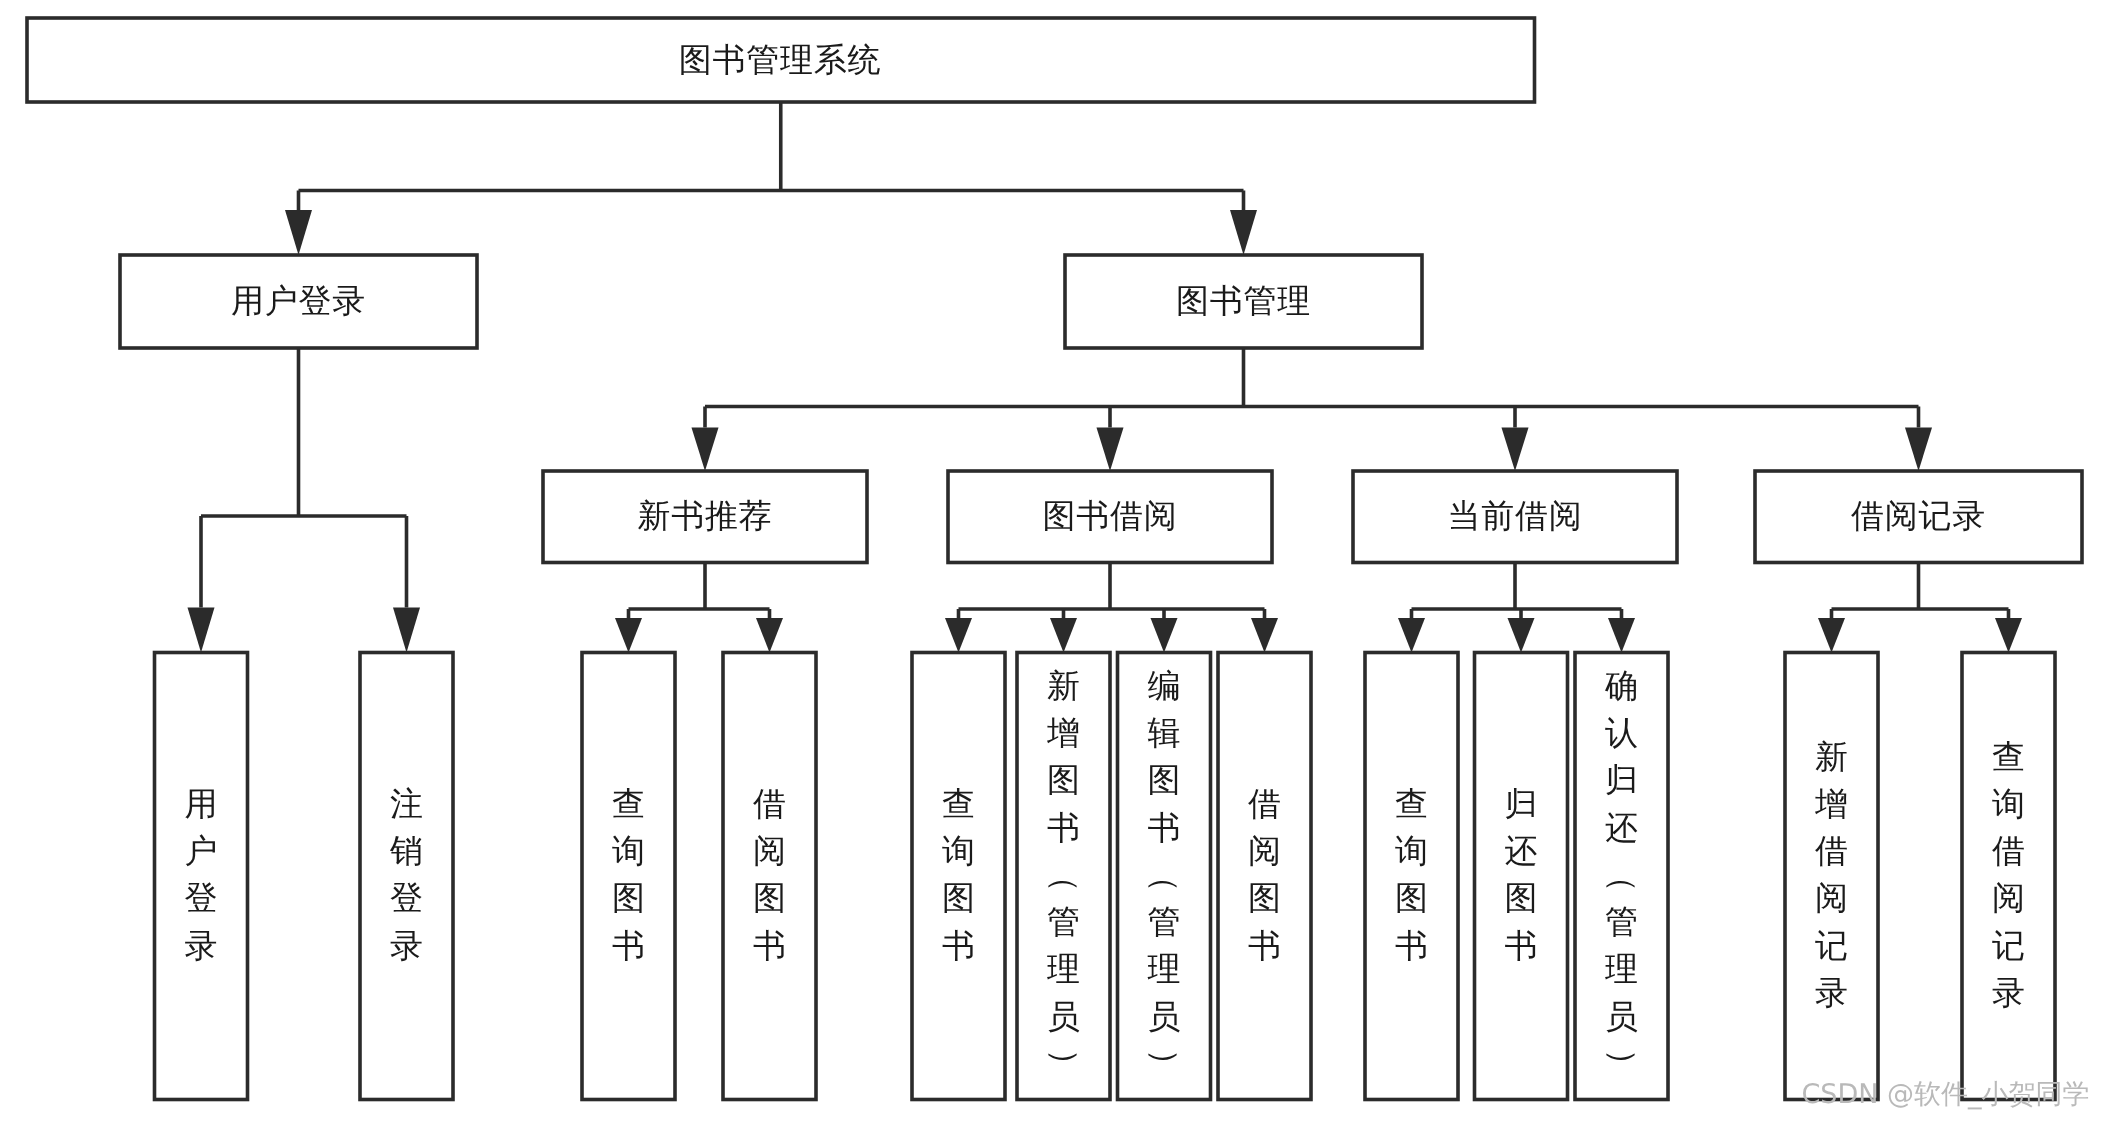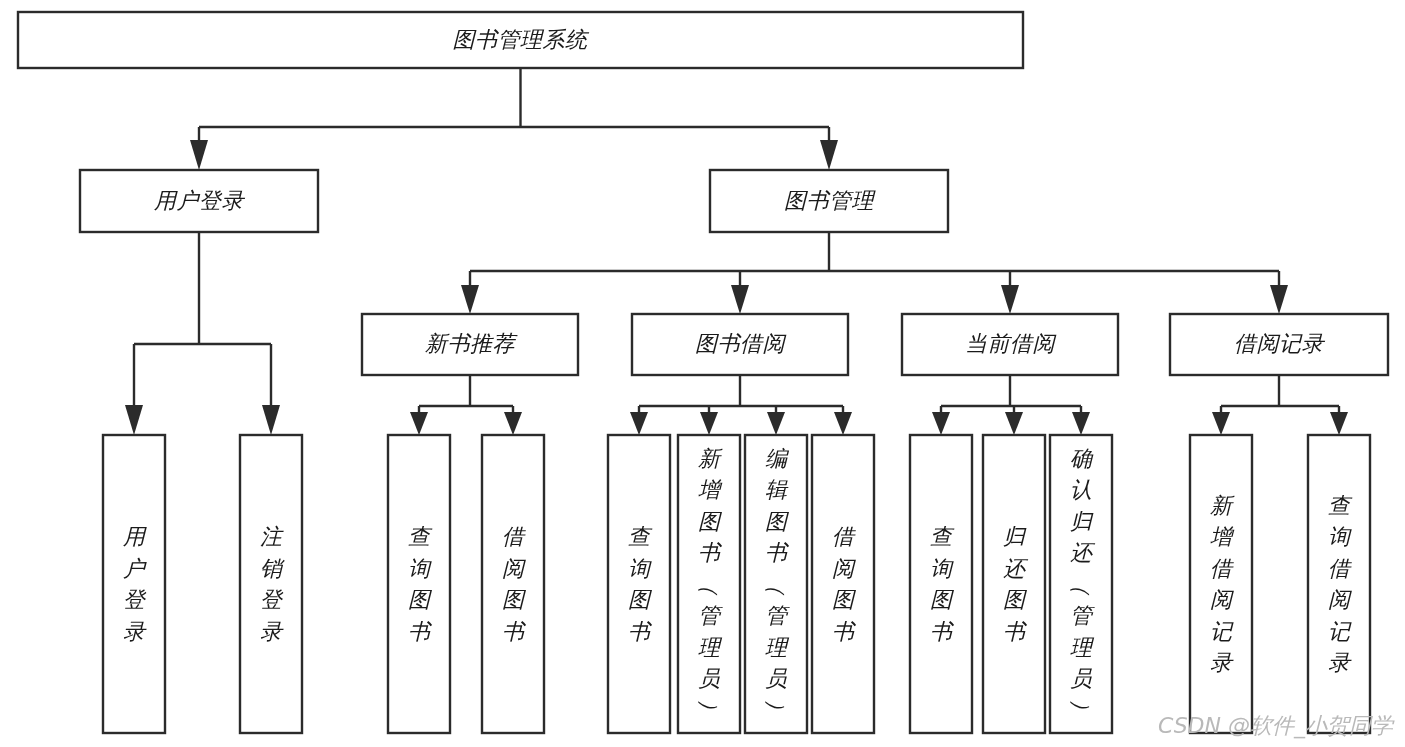--- a/index.html
+++ b/index.html
@@ -10,21 +10,20 @@
   }
   body {
     font-family: "DejaVu Sans", "Liberation Sans", sans-serif;
   }
   #diagram-root {
     position: relative;
     width: 1405px;
     height: 747px;
     background: #ffffff;
     overflow: hidden;
-    font-style: italic;
   }
   svg.diagram-canvas {
     position: absolute;
     left: 0;
     top: 0;
     width: 1405px;
     height: 747px;
     display: block;
   }
   .node-box {
@@ -55,21 +54,21 @@
     font-size: 22px;
     fill: #1a1a1a;
     text-anchor: middle;
     letter-spacing: 0px;
   }
   .watermark-text {
     position: absolute;
     right: 12px;
     bottom: 6px;
     font-family: "DejaVu Sans", "Liberation Sans", sans-serif;
-    font-size: 22px;
+    font-size: 18px;
     color: #b9b9b9;
     white-space: nowrap;
     pointer-events: none;
     user-select: none;
   }
 </style>
 </head>
 <body>
 
 <div id="diagram-root">

